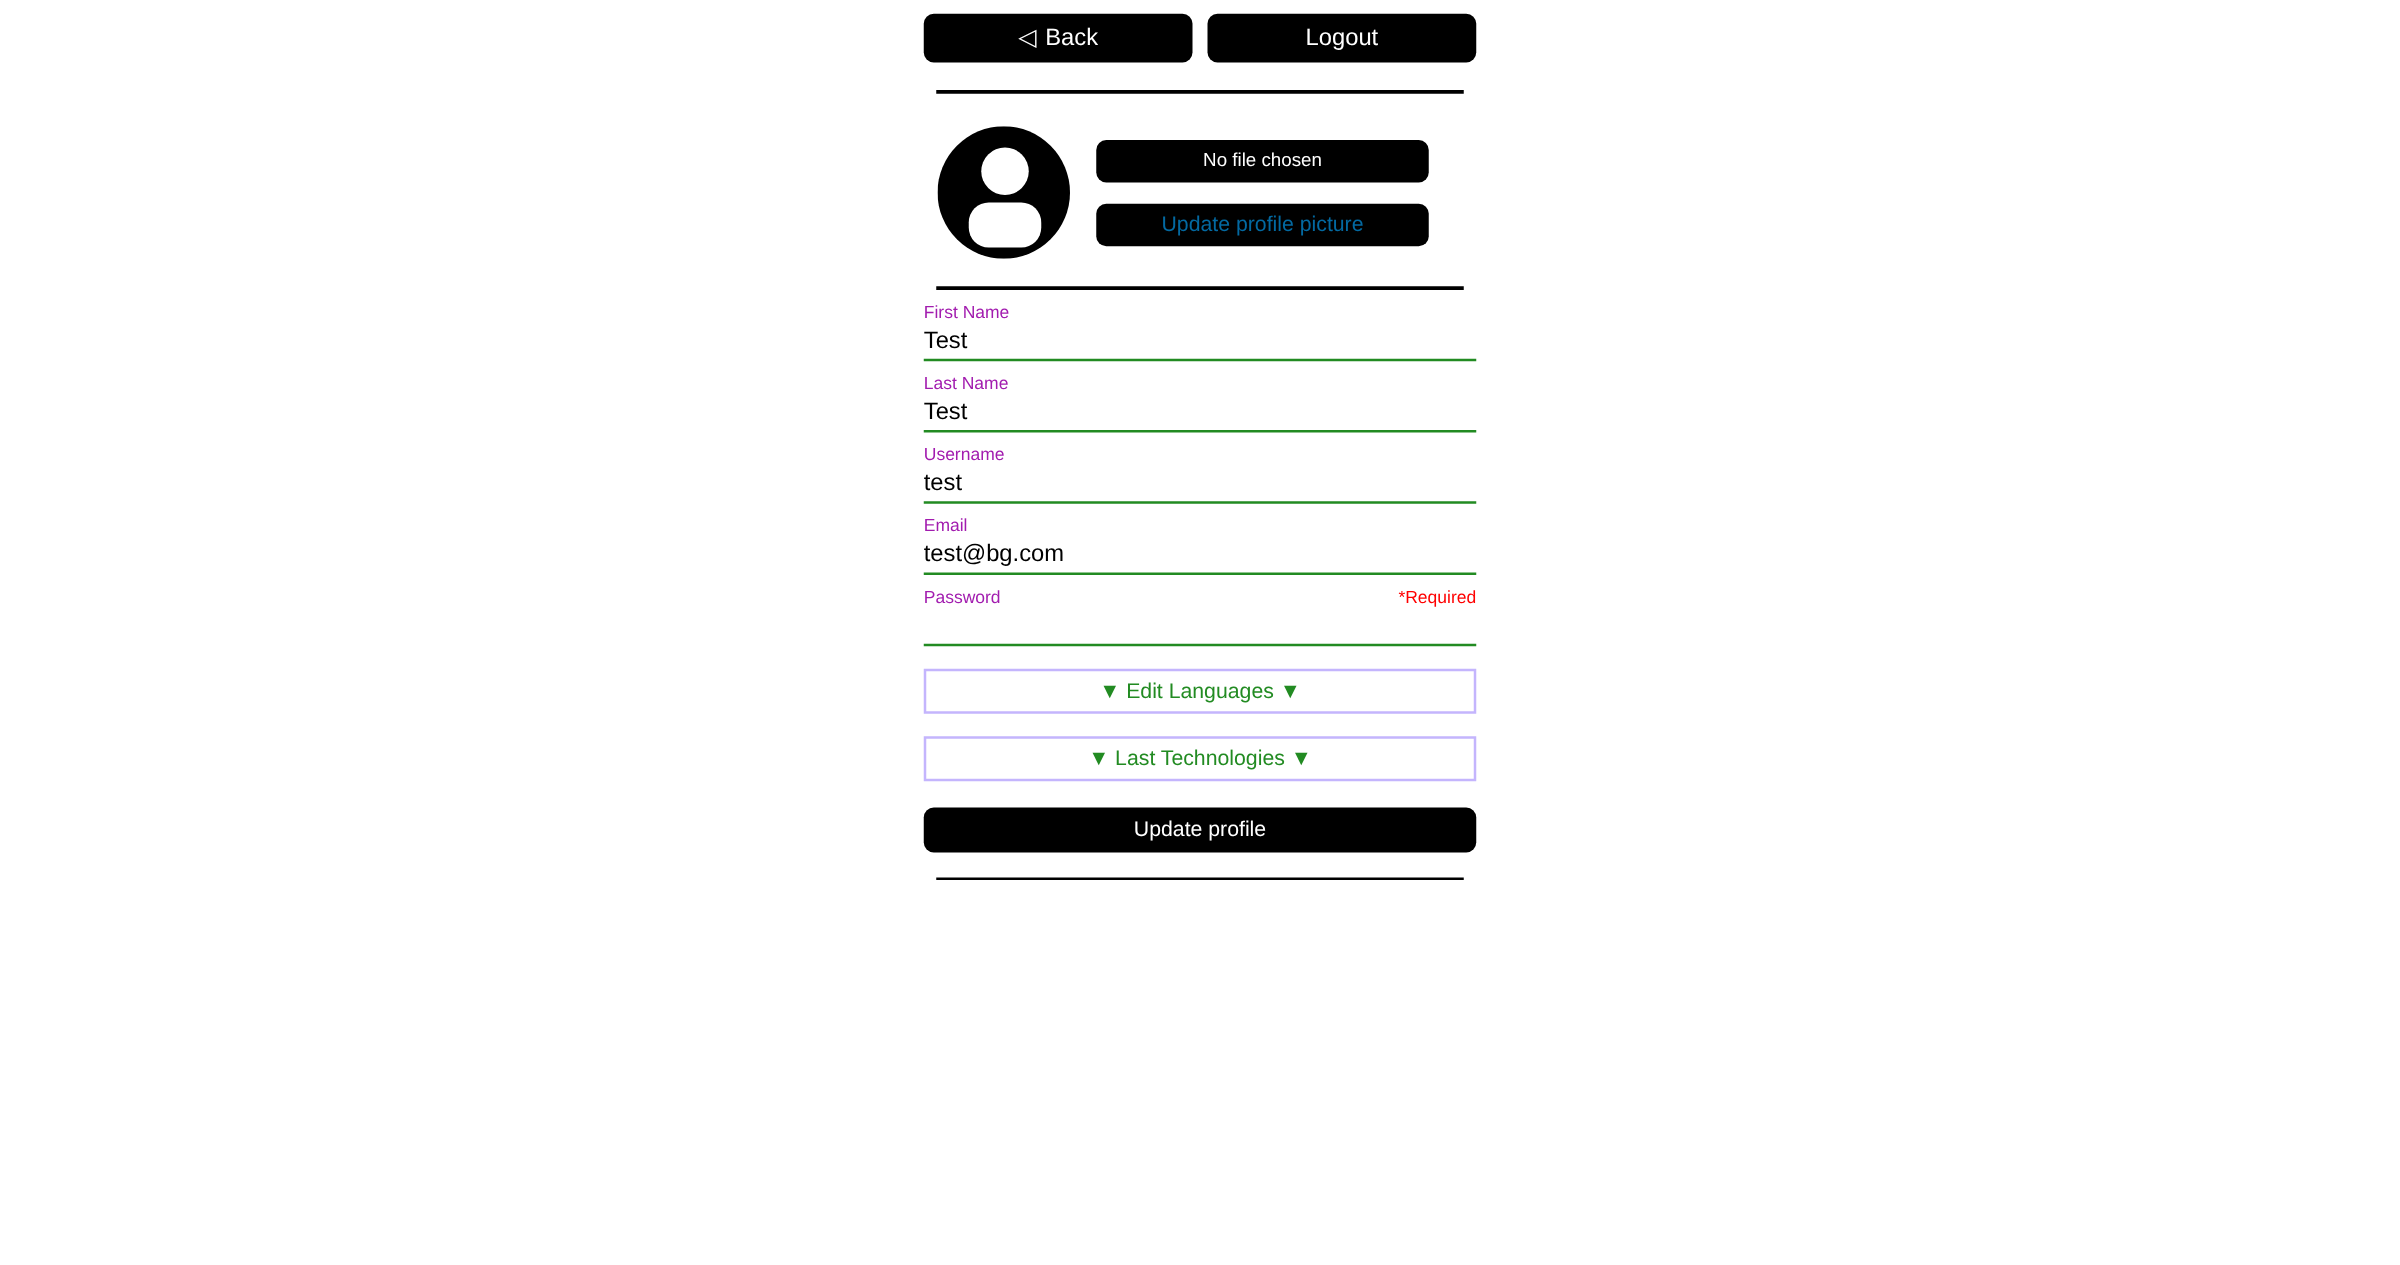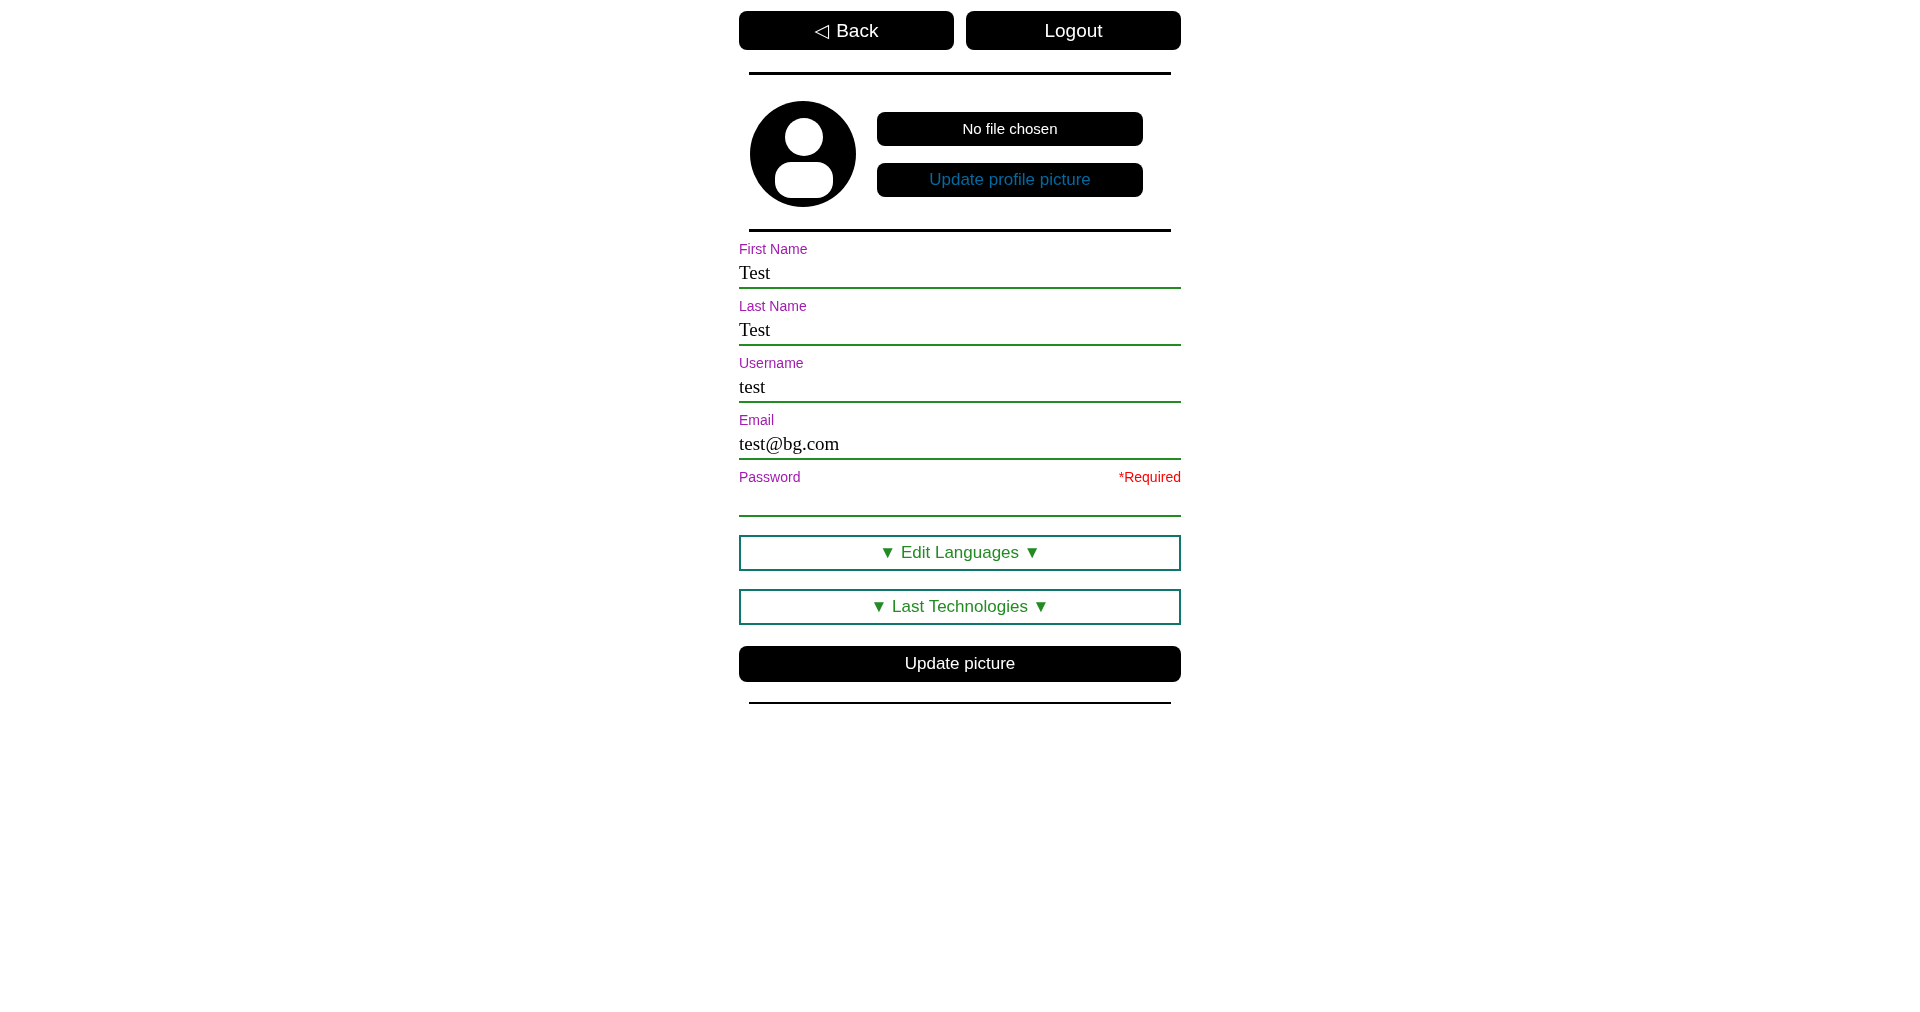--- a/index.html
+++ b/index.html
@@ -53,30 +53,30 @@
   .field + .field { margin-top: 9px; }
   .field-label-row {
     display: flex; justify-content: space-between; align-items: baseline;
     font-size: 14px; line-height: 17px;
   }
   .field-label { color: #a21caf; }
   .required-note { color: #ff0000; }
   .field-input {
     display: block; width: 100%;
     border: none; outline: none; background: transparent;
-    font-family: Liberation Serif, serif;
+    font-family: Liberation Sans, sans-serif;
     font-size: 19px; line-height: 29px; height: 29px;
     color: #000000; padding: 0;
   }
   
   .outline-btn {
     display: block; width: 100%; margin-top: 18px;
     height: 36px;
     background: #ffffff;
-    border: 2px solid #0f766e;
+    border: 2px solid #c4b5fd;
     color: #228B22;
     font-family: "Liberation Sans", sans-serif;
     font-size: 17px;
     cursor: pointer;
   }
   
   .action-btn {
     display: block; width: 100%;
     background: #000000; color: #ffffff;
     border: none; border-radius: 8px;
@@ -163,18 +163,18 @@
         <span class="required-note">*Required</span>
       </div>
       <input class="field-input" type="password" value="" style="">
     </div>
 
   </div>
 
   <button class="outline-btn">▼ Edit Languages ▼</button>
   <button class="outline-btn">▼ Last Technologies ▼</button>
 
-  <button class="action-btn update-btn">Update picture</button>
+  <button class="action-btn update-btn">Update profile</button>
 
   <hr class="divider-thin">
 
 
 </div>
 
 </body></html>

